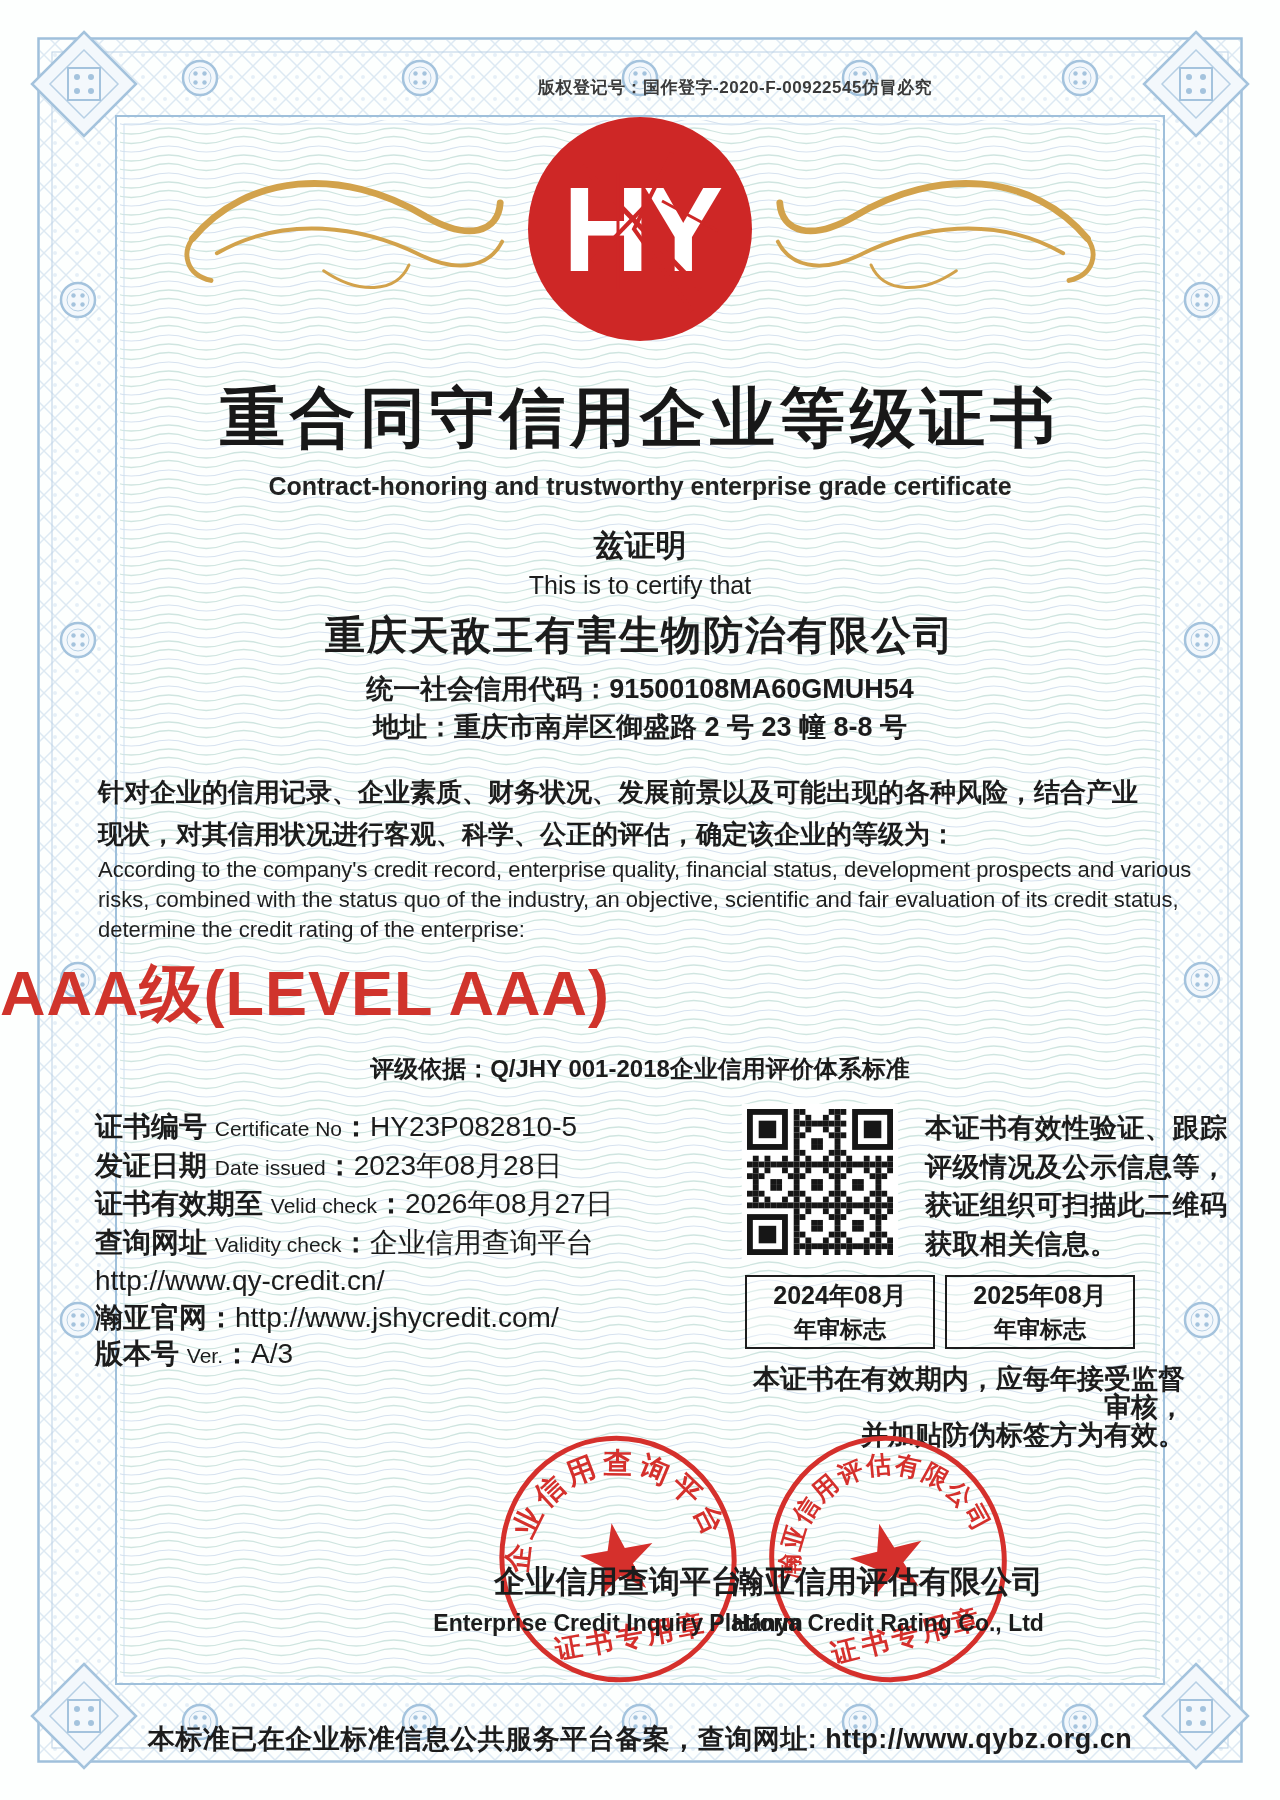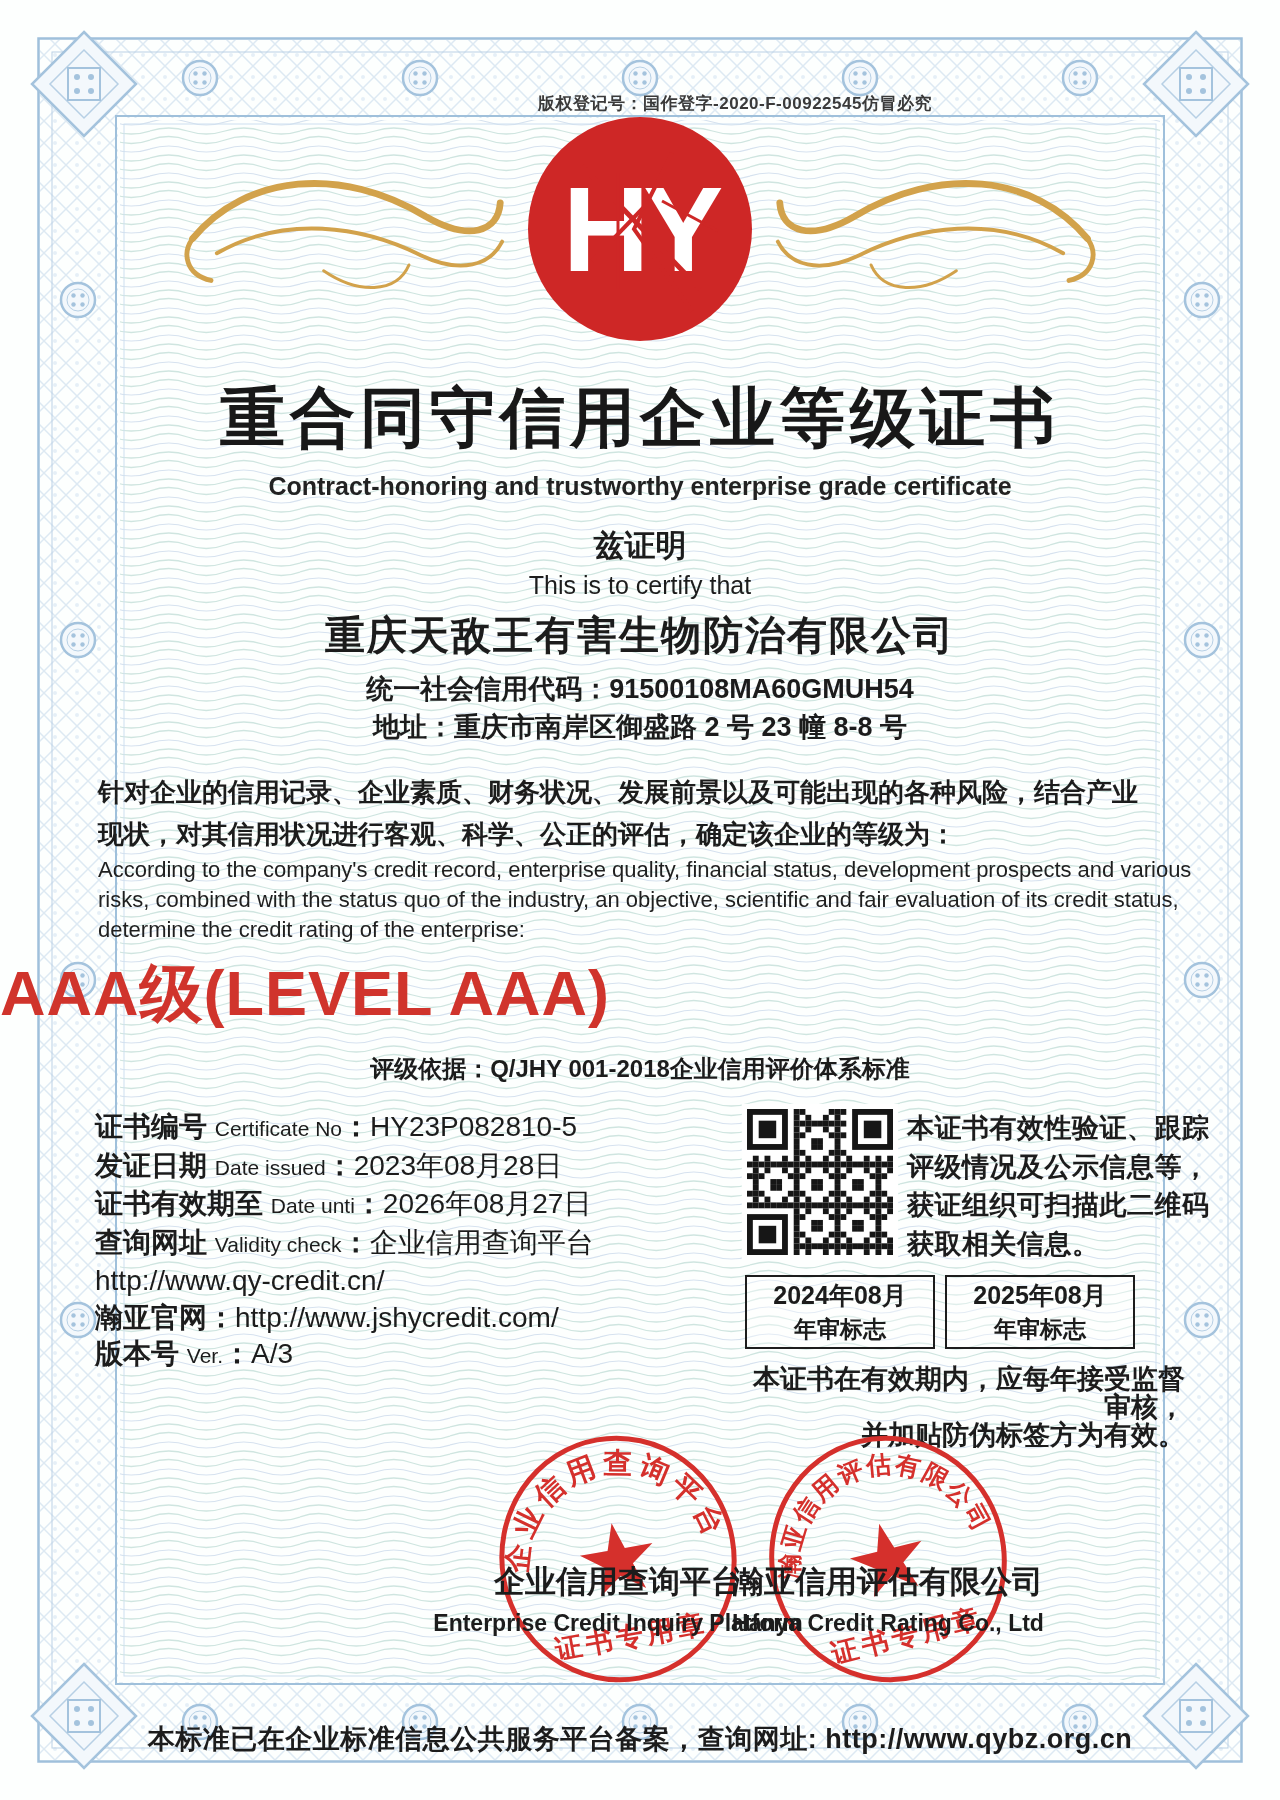--- a/index.html
+++ b/index.html
@@ -6,21 +6,21 @@
   .page{
     position:relative;width:1280px;height:1800px;margin:0 auto;
     background:#fdfffe;overflow:hidden;
     font-family:"Liberation Sans","DejaVu Sans",sans-serif;
     color:#1c1c1c;
   }
   .bg{position:absolute;left:0;top:0;z-index:0;}
   .content{position:relative;z-index:2;padding-top:110px;}
 
   .copyright{
-    position:absolute;top:92px;left:0;width:100%;box-sizing:border-box;
+    position:absolute;top:76px;left:0;width:100%;box-sizing:border-box;
     padding-left:190px;text-align:center;z-index:3;
     font-size:17px;font-weight:600;color:#3a3a3a;letter-spacing:.5px;
   }
 
   .logo-row{display:flex;align-items:center;justify-content:center;gap:14px;height:238px;}
   .flourish{width:330px;height:150px;flex:none;}
   .flourish.right{transform:scaleX(-1);}
 
   .title-zh{margin-top:26px;text-align:center;font-size:65px;font-weight:800;letter-spacing:5px;color:#181818;}
   .title-en{margin-top:10px;text-align:center;font-size:25px;font-weight:600;color:#222;}
@@ -39,21 +39,21 @@
   .basis-en{margin-top:3px;text-align:center;font-size:24px;font-weight:500;}
 
   .details-row{display:flex;margin:24px 95px 0;align-items:flex-start;}
   .details-col{flex:1;min-width:0;}
   .detail-line{font-size:28px;line-height:36.5px;font-weight:500;white-space:nowrap;}
   .detail-line .zh{font-weight:700;}
   .detail-line .en{font-size:21px;font-weight:500;}
   .detail-line .val{font-weight:500;}
 
   .right-col{width:452px;flex:none;}
-  .qr-row{display:flex;gap:14px;margin-left:14px;}
+  .qr-row{display:flex;gap:32px;margin-left:14px;}
   .qr-note{font-size:27px;font-weight:600;line-height:38.5px;white-space:nowrap;letter-spacing:.5px;}
   .marks-row{display:flex;gap:10px;margin-top:12px;margin-left:12px;}
   .mark-box{
     width:190px;height:74px;border:2.5px solid #1d1d1d;box-sizing:border-box;
     display:flex;flex-direction:column;align-items:center;justify-content:center;gap:2px;
     background:rgba(255,255,255,.35);
   }
   .mark-period{font-size:25px;font-weight:600;}
   .mark-label{font-size:23px;font-weight:600;}
   .audit-note{margin-top:16px;text-align:right;font-size:27px;font-weight:700;line-height:28px;}
@@ -201,21 +201,21 @@
         <div class="detail-line">
           <span class="zh">证书编号</span>
           <span class="en">Certificate No</span><span class="zh">：</span><span class="val">HY23P082810-5</span>
         </div>
         <div class="detail-line">
           <span class="zh">发证日期</span>
           <span class="en">Date issued</span><span class="zh">：</span><span class="val">2023年08月28日</span>
         </div>
         <div class="detail-line">
           <span class="zh">证书有效期至</span>
-          <span class="en">Date unti</span><span class="zh">：</span><span class="val">2026年08月27日</span>
+          <span class="en">Velid check</span><span class="zh">：</span><span class="val">2026年08月27日</span>
         </div>
         <div class="detail-line">
           <span class="zh">查询网址</span>
           <span class="en">Validity check</span><span class="zh">：</span><span class="val">企业信用查询平台</span>
         </div>
         <div class="detail-line">
           <span class="val">http://www.qy-credit.cn/</span>
         </div>
         <div class="detail-line">
           <span class="zh">瀚亚官网</span><span class="zh">：</span><span class="val">http://www.jshycredit.com/</span>

